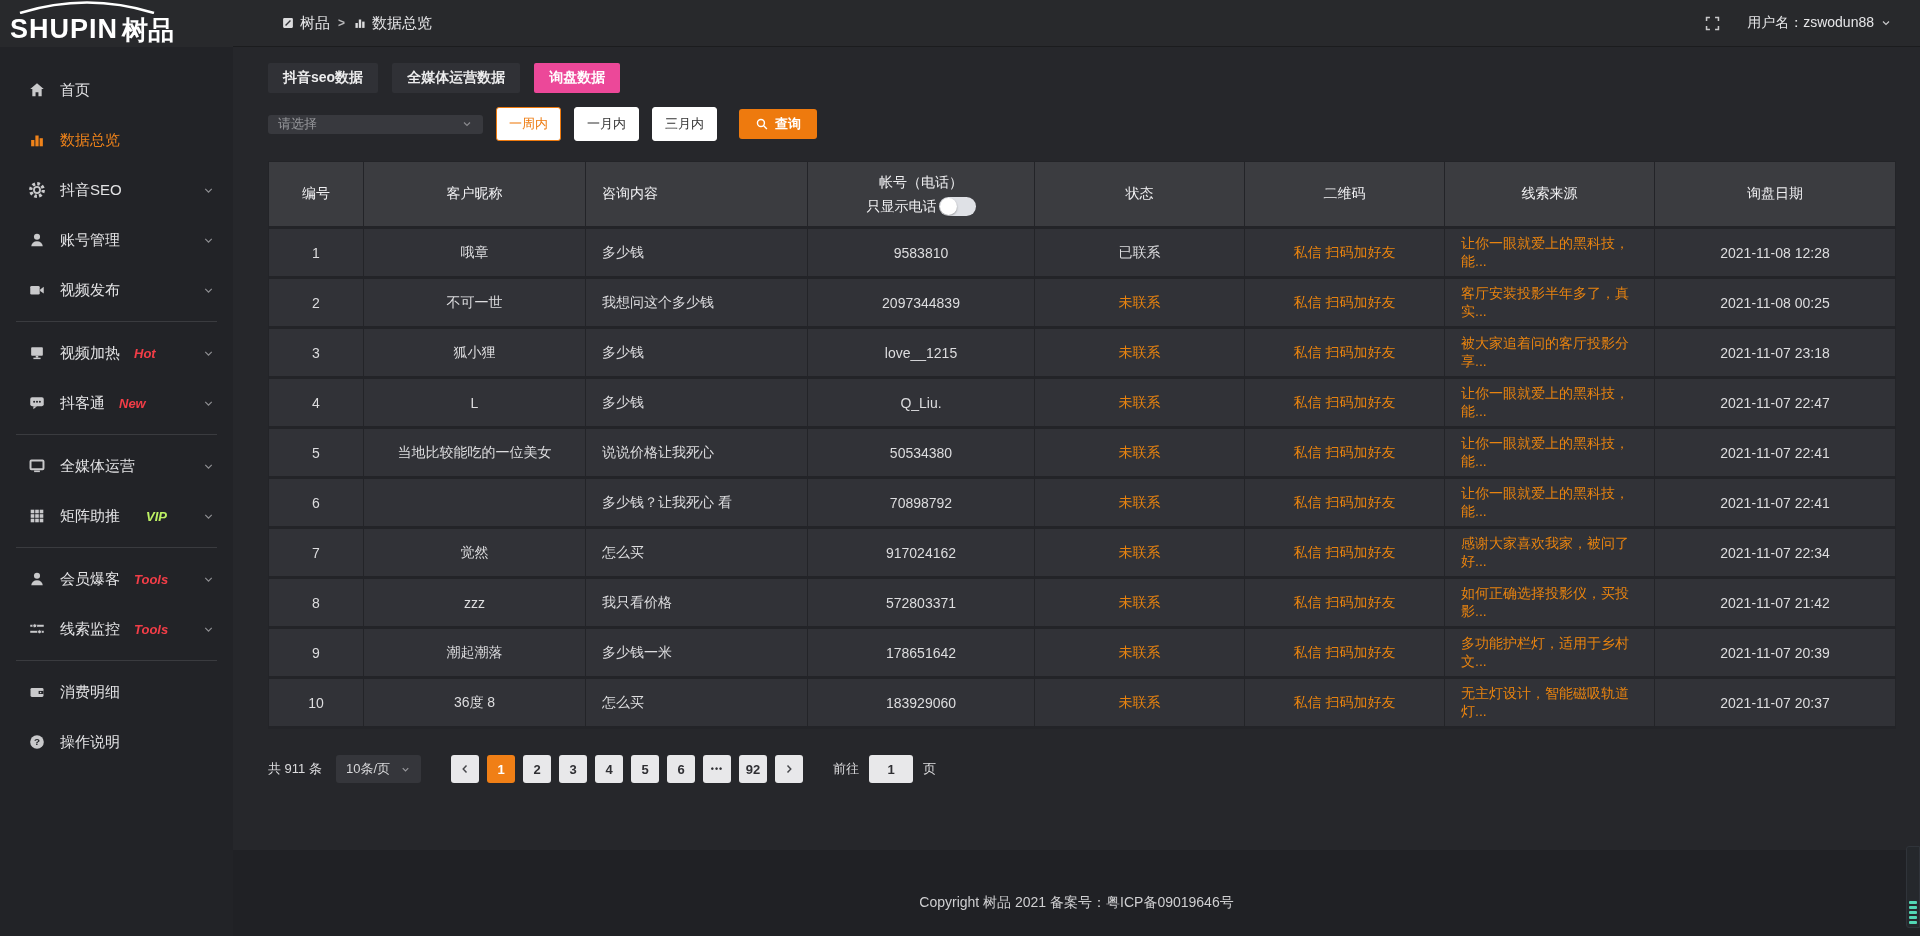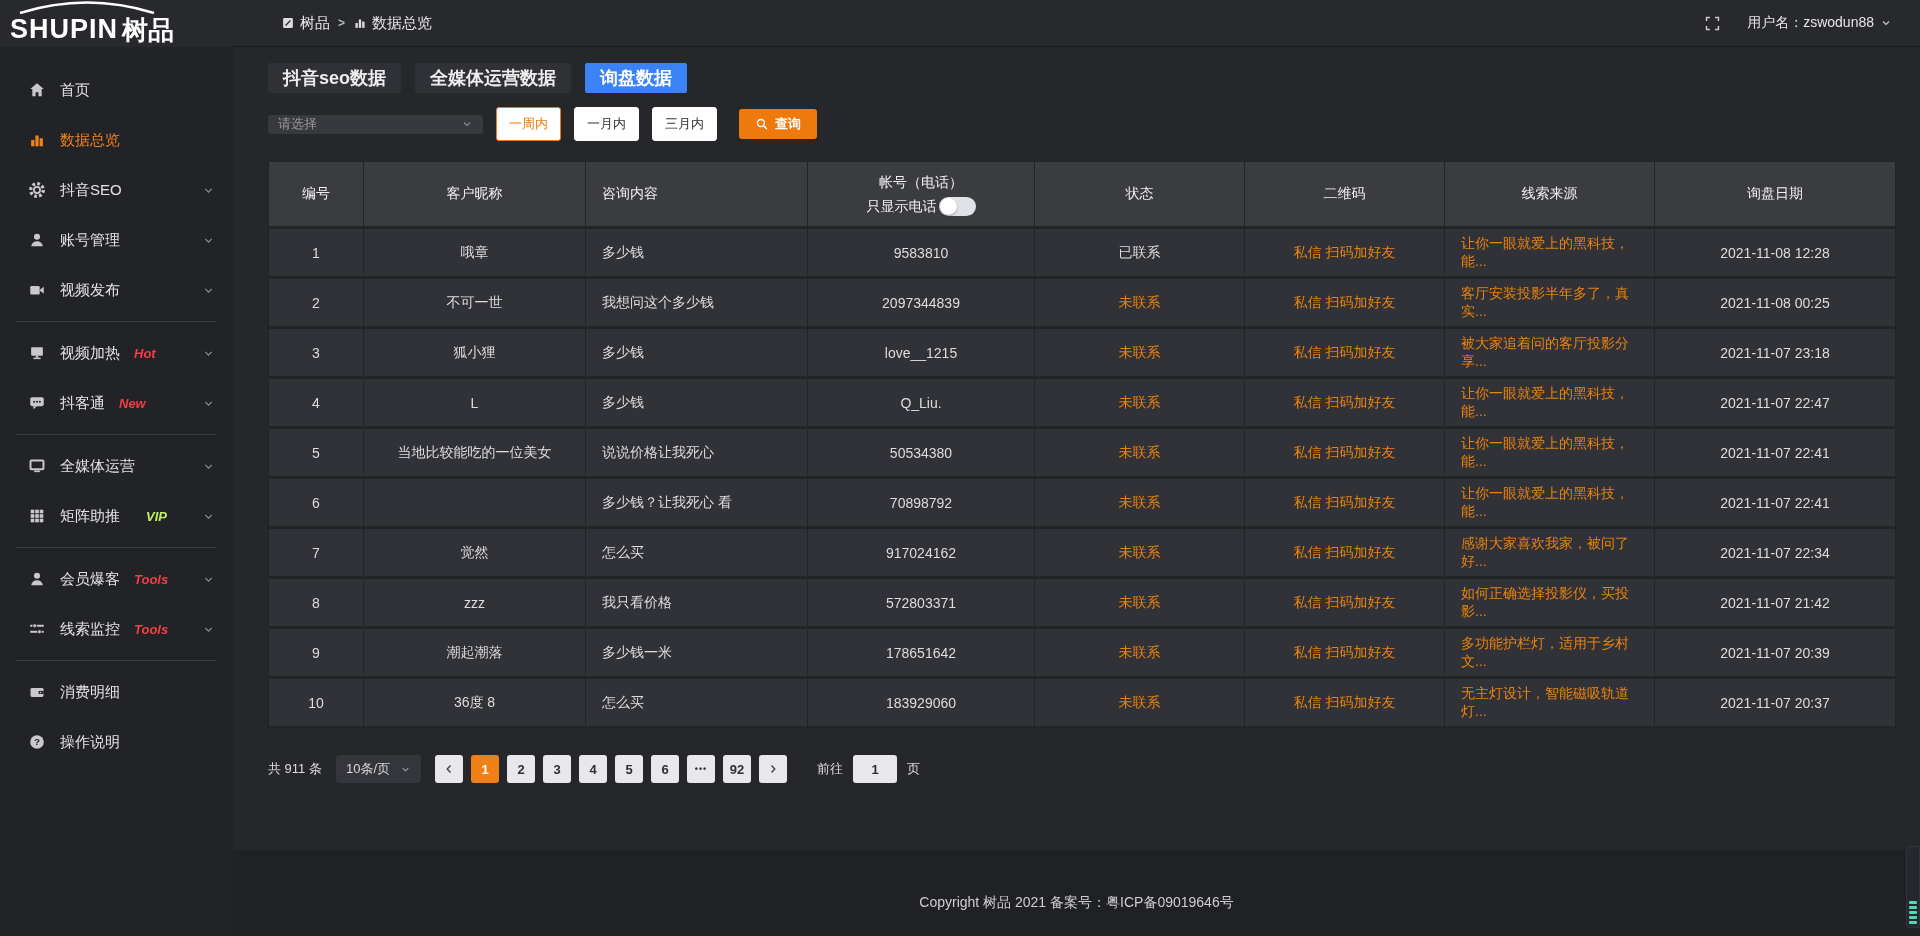--- a/index.html
+++ b/index.html
@@ -31,23 +31,23 @@
   .menu-item.active { color:#f0831a; }
   .menu-item.active .mi-label { color:#f0831a; }
   .mi-badge { font-size:13px; font-weight:bold; font-style:italic; margin-left:14px; }
   .mi-badge.red { color:#f23d47; }
   .mi-badge.gold { color:#bef264;margin-left:26px; }
   .mi-chevron { margin-left:auto; color:#8f8f93; display:flex; }
   .menu-divider { height:1px; background:#3a3b3f; margin:6px 16px; }
 
   
   .tabs { display:flex; gap:14px; }
-  .tab-btn { height:30px; padding:0 15px; background:#303136; color:#ededee; font-size:18px; font-weight:bold;
+  .tab-btn { height:30px; padding:0 15px; background:#303136; color:#ededee; font-size:14px; font-weight:bold;
              display:flex; align-items:center; border-radius:2px; cursor:pointer; }
-  .tab-btn.active { background:#3b82f6; color:#fff; }
+  .tab-btn.active { background:#ec4899; color:#fff; }
 
   
   .filter-row { display:flex; align-items:center; margin-top:14px; }
   .select { width:215px; height:19px; background:#38393e; border-radius:3px; display:flex; align-items:center;
             padding:0 10px; font-size:13px; color:#97989c; cursor:pointer; }
   .select .chev { margin-left:auto; color:#8a8a8e; display:flex; }
   .date-btn { height:30px; padding:16px 12px; background:#fff; color:#333; font-size:13px; border-radius:3px;
               display:flex; align-items:center; margin-left:13px; cursor:pointer; border:1px solid #fff; }
   .date-btn.active { color:#ee7a0e; border-color:#ee7a0e; }
   .search-btn { height:30px; padding:0 16px; margin-left:22px; background:#ee7a0e; color:#fff; font-size:13px;
@@ -66,21 +66,21 @@
   .acc-head-top { display:block; line-height:1.5; }
   .acc-head-bottom { display:flex; align-items:center; justify-content:center; gap:2px; margin-top:4px; }
   .toggle { width:37px; height:19px; background:#dfe1e6; border-radius:10px; position:relative; cursor:pointer; display:inline-block; }
   .toggle .knob { position:absolute; left:1px; top:1px; width:17px; height:17px; border-radius:50%; background:#fff;
                   box-shadow:0 1px 2px rgba(0,0,0,.35); }
 
   
   .pagination { display:flex; align-items:center; margin-top:26px; font-size:13px; color:#dcdcde; }
   .pg-total { margin-right:14px; }
   .pg-size { height:28px; background:#35363b; border-radius:3px; display:flex; align-items:center; gap:10px;
-             padding:0 10px; color:#d7d7d9; cursor:pointer; margin-right:6px; }
+             padding:0 10px; color:#d7d7d9; cursor:pointer; margin-right:22px; }
   .pg-btn { min-width:28px; height:28px; padding:0 6px; margin-left:8px; background:#e8e8ea; color:#2f2f33;
             font-weight:bold; border-radius:3px; display:flex; align-items:center; justify-content:center; cursor:pointer; }
   .pg-btn.active { background:#f07f16; color:#fff; }
   .pg-btn.nav { color:#45464a; }
   .pg-goto { display:flex; align-items:center; gap:10px; margin-left:30px; }
   .pg-input { width:44px; height:28px; border:none; border-radius:3px; background:#e8e8ea; color:#2f2f33;
               text-align:center; font-size:13px; font-weight:bold; }
 
   
   .footer { margin-top:auto; height:86px; background:#202125; text-align:center; padding-top:44px; font-size:14px; color:#cfcfd1; }

